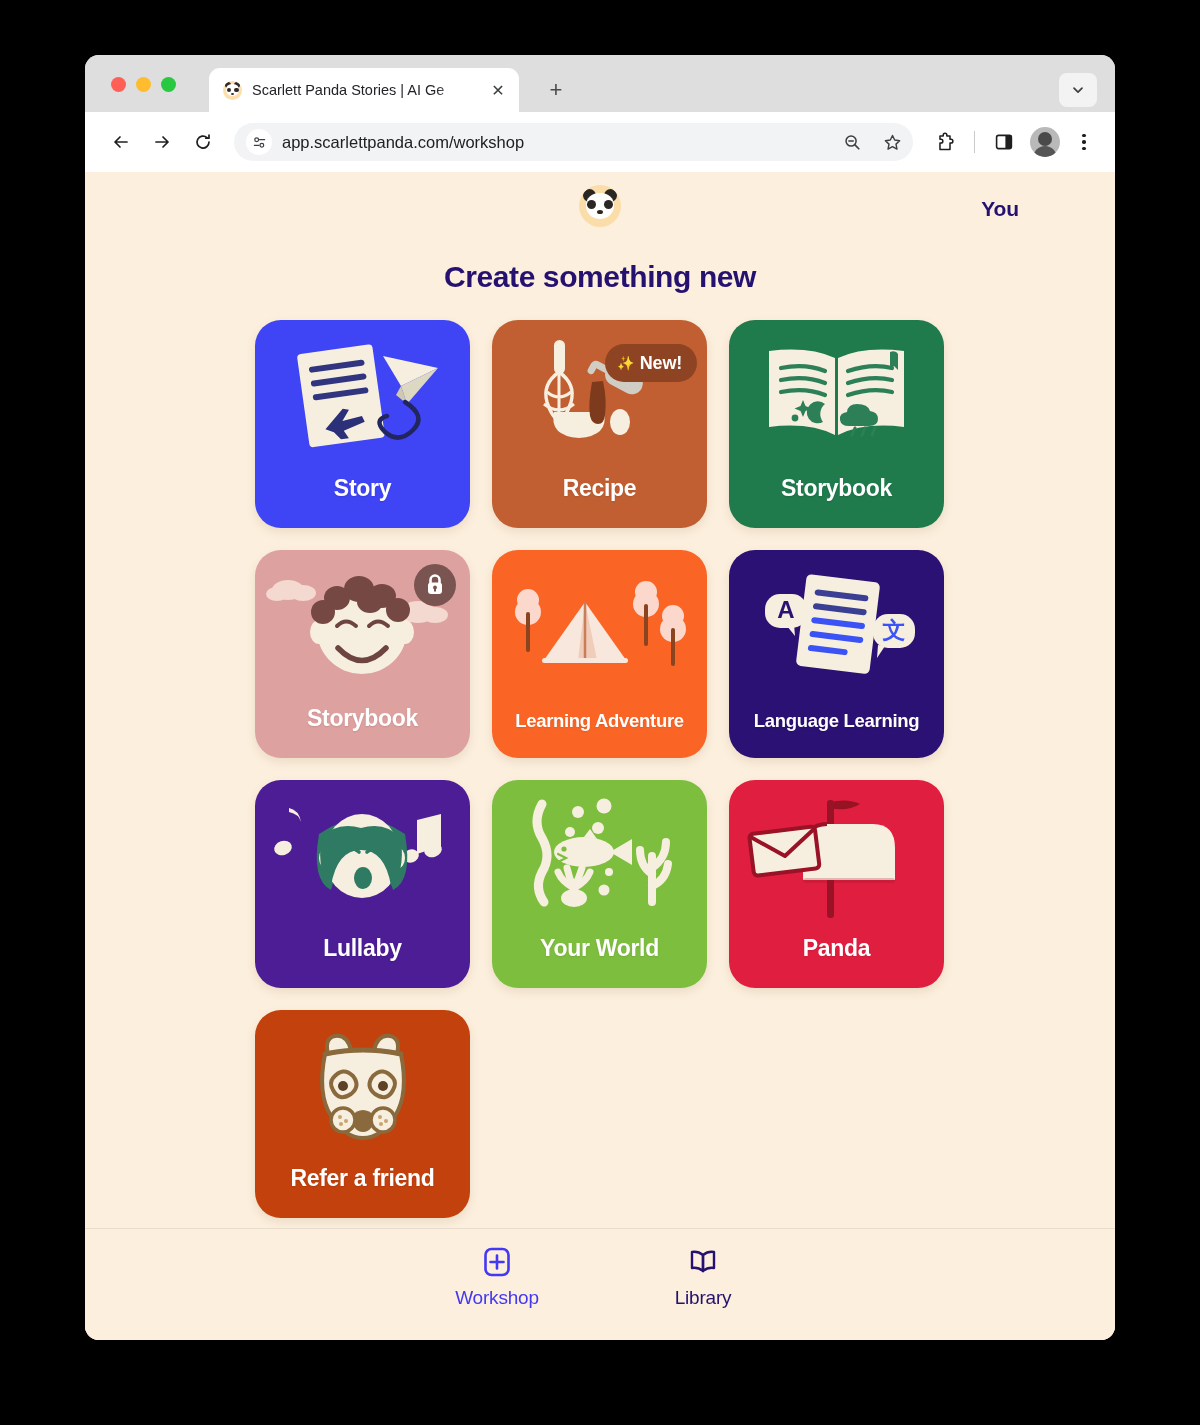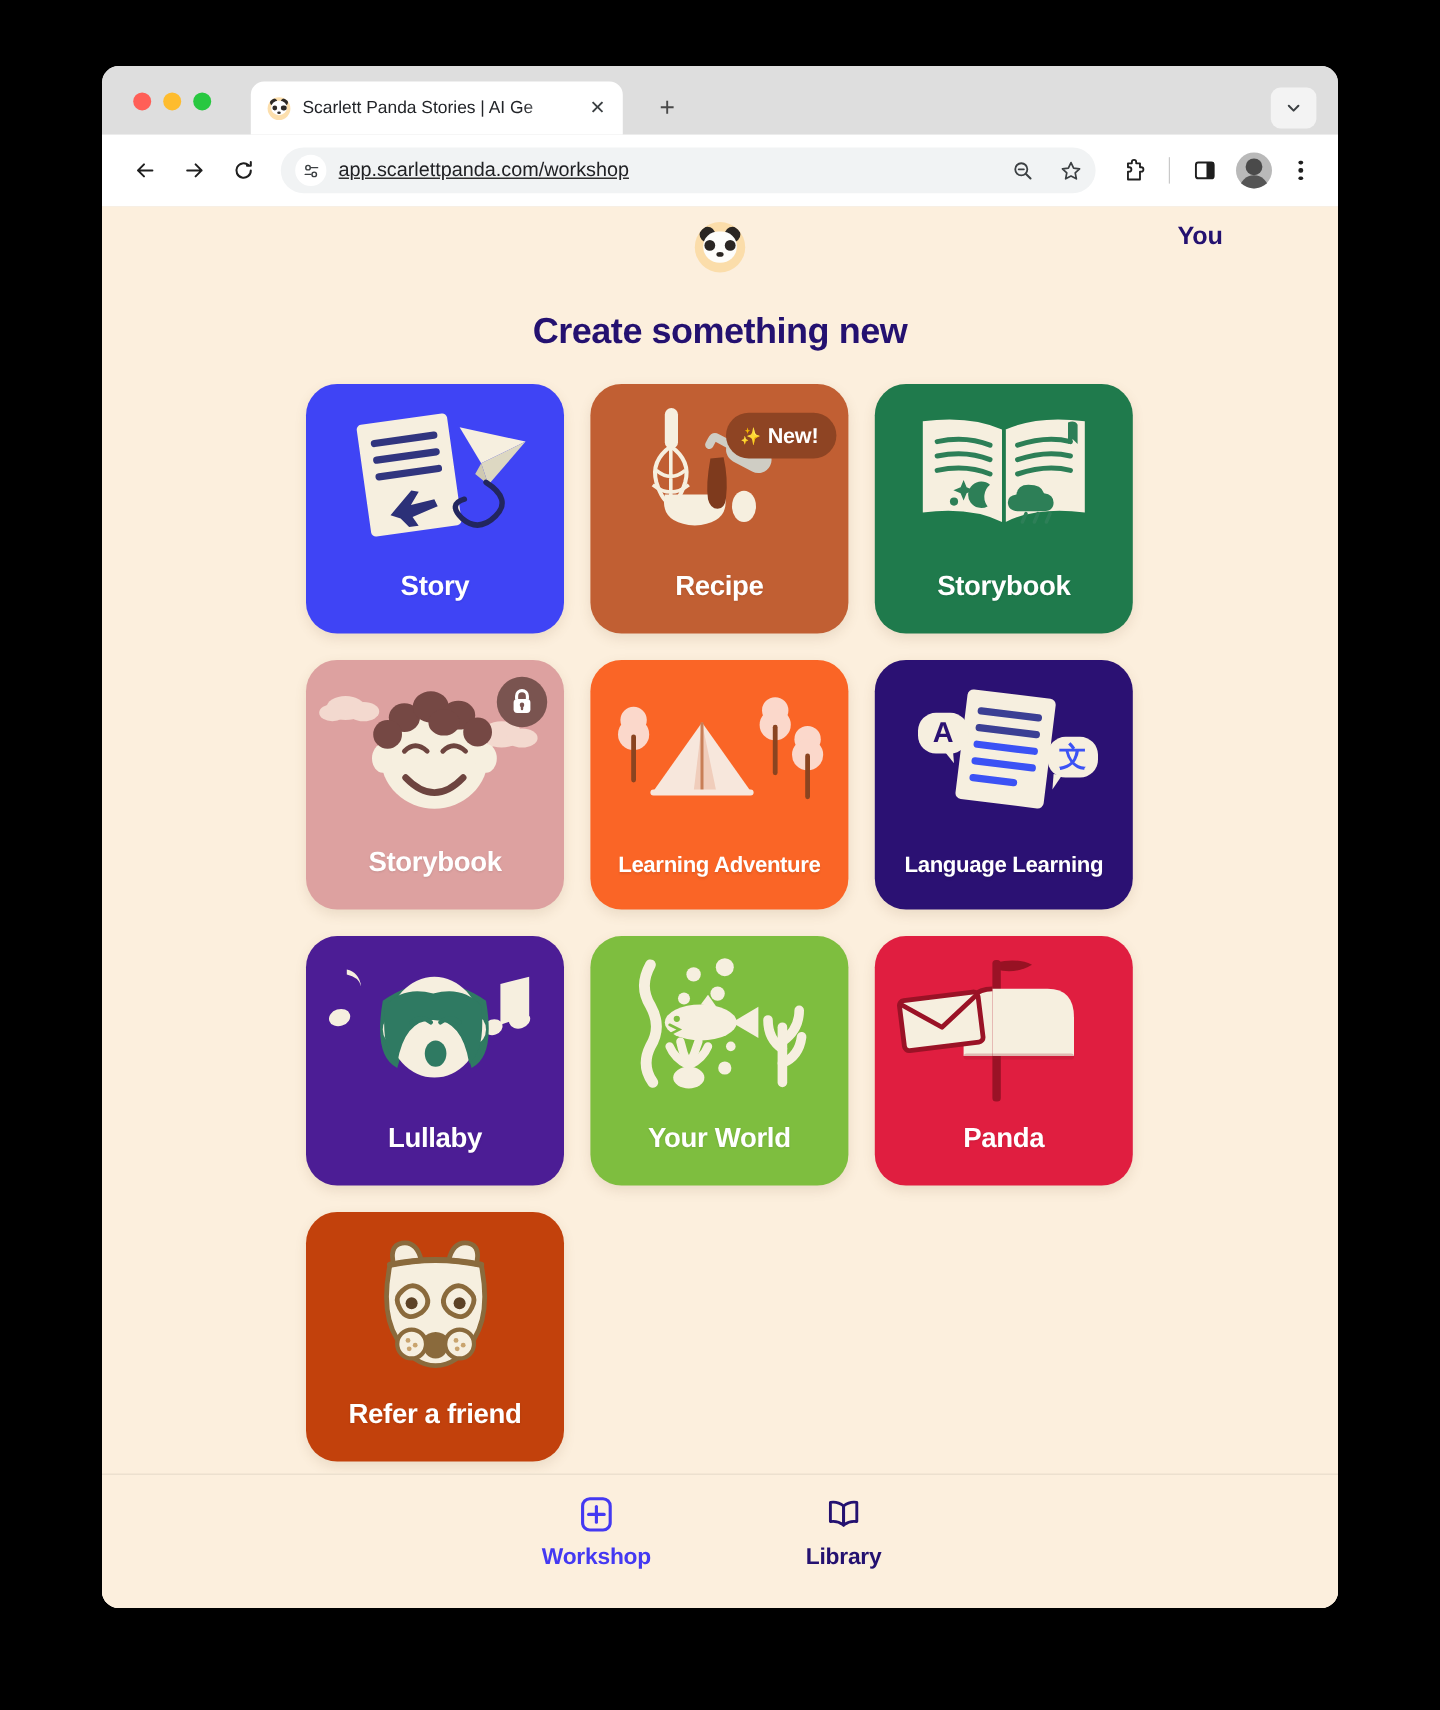--- a/index.html
+++ b/index.html
@@ -134,21 +134,20 @@
   }
 
   
   .toolbar {
     height: 60px;
     background: #ffffff;
     display: flex;
     align-items: center;
     padding: 0 16px 0 18px;
     gap: 5px;
-    text-decoration: underline;
   }
   .nav-btn {
     width: 36px; height: 36px;
     display: flex; align-items: center; justify-content: center;
     color: #1f1f1f;
     border-radius: 50%;
     flex: 0 0 36px;
   }
   .omnibox {
     flex: 1;
@@ -262,21 +261,21 @@
   .panda-logo .peye.l { left: 8px; }
   .panda-logo .peye.r { right: 8px; }
   .panda-logo .pnose {
     position: absolute; left: 18px; top: 25px;
     width: 6px; height: 4px; border-radius: 50%;
     background: #2a2623;
   }
 
   .you-link {
     position: absolute;
-    right: 96px; top: 13px;
+    right: 96px; top: 25px;
     font-size: 21px;
     font-weight: 700;
     color: #241170;
     letter-spacing: -0.1px;
   }
 
   .page-title {
     text-align: center;
     font-size: 30px;
     font-weight: 800;
@@ -361,21 +360,21 @@
     gap: 78px;
     padding-top: 17px;
   }
   .nav-item {
     width: 128px;
     display: flex;
     flex-direction: column;
     align-items: center;
     gap: 9px;
   }
-  .nav-label { font-size: 19px; font-weight: 700; letter-spacing: -0.2px; }
+  .nav-label { font-size: 19px; font-weight: 400; letter-spacing: -0.2px; }
   .nav-item.active .nav-label { color: #4439f2; }
   .nav-item.inactive .nav-label { color: #241170; }
 
   svg { display: block; }
 </style>
 </head>
 <body>
 
 <div id="root">
 

